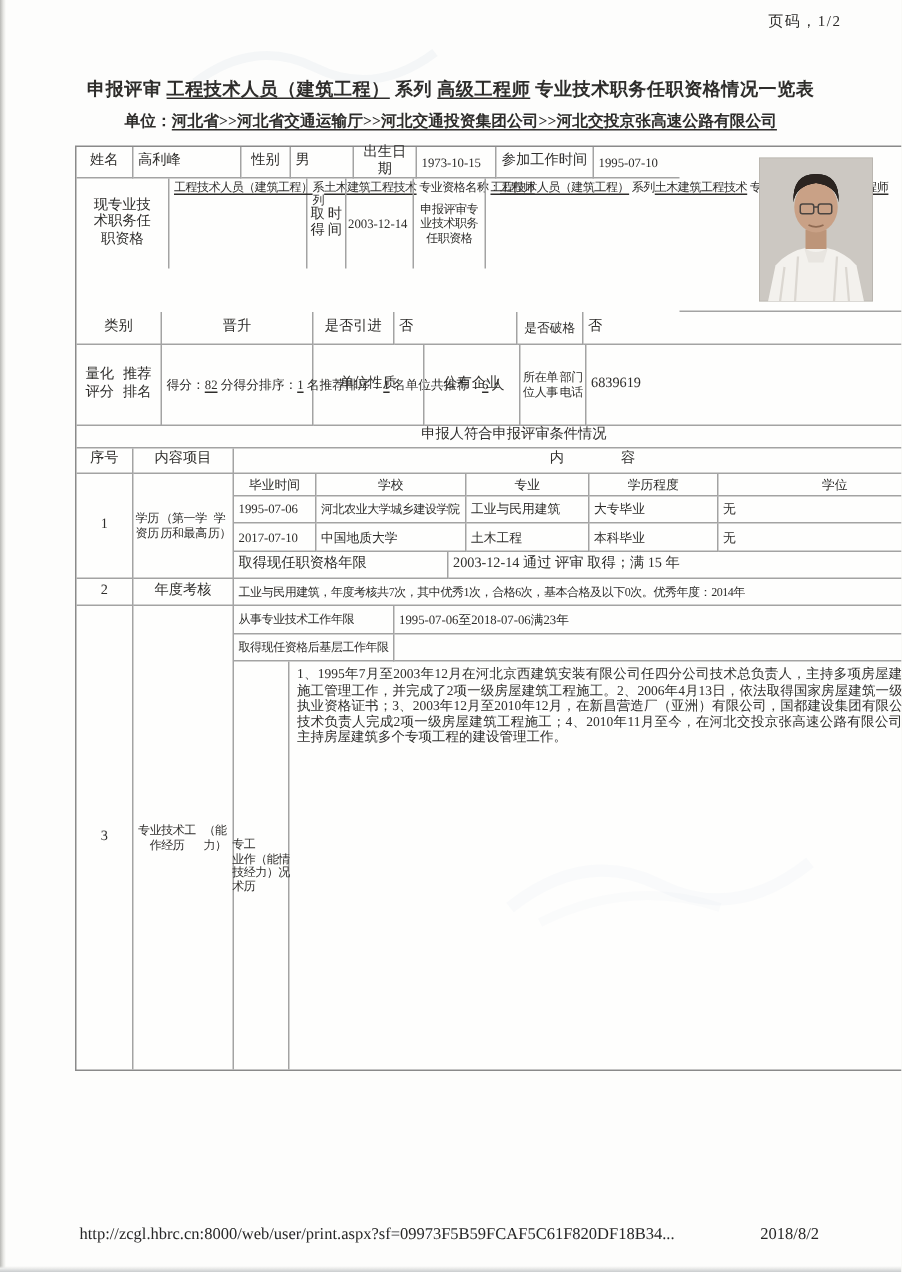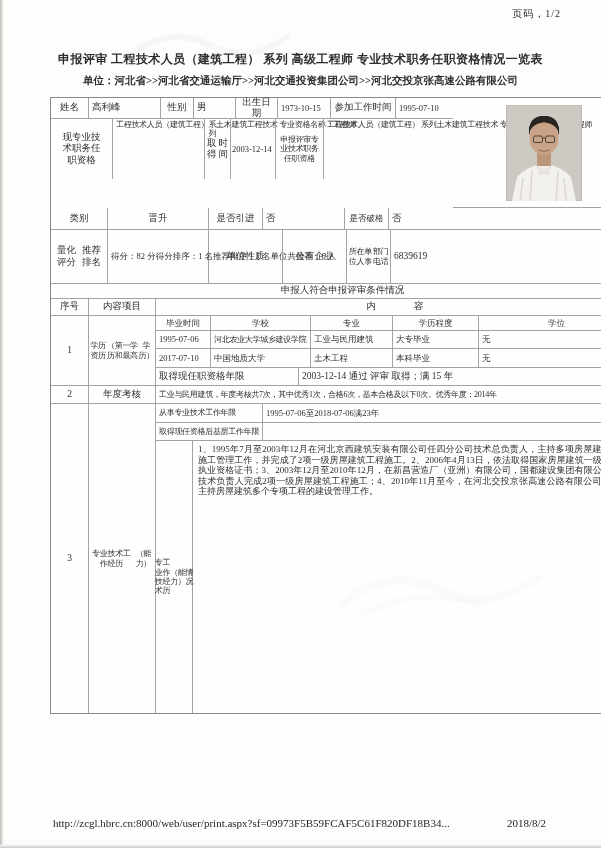--- a/index.html
+++ b/index.html
@@ -14,21 +14,21 @@
   }
   .edge-left{position:absolute;left:0;top:0;width:4px;height:100%;
     background:linear-gradient(90deg,#b9b9b6,#e6e6e3 55%,rgba(255,255,255,0));}
   .edge-bottom{position:absolute;left:0;bottom:0;width:100%;height:4px;
     background:linear-gradient(0deg,#c9ccce,#ebeceb 60%,rgba(255,255,255,0));}
   .pageno{position:absolute;top:7px;right:40px;font-size:10px;letter-spacing:1px;}
   .title{position:absolute;top:51px;left:0;width:100%;text-align:center;
     font-size:12px;font-weight:bold;letter-spacing:.4px;white-space:nowrap;}
   .unitline{position:absolute;top:74px;left:0;width:100%;text-align:center;
     font-size:10.5px;font-weight:bold;white-space:nowrap;}
-  .u{text-underline-offset:2px;text-align:right;}
+  .u{text-decoration:underline;text-underline-offset:2px;text-align:right;}
 
   .doc-table{position:absolute;left:50px;top:97px;width:585px;height:617px;
     border:1px solid #8a8a8a;box-sizing:border-box;display:flex;flex-direction:column;
     background:rgba(255,255,255,.4);}
   .row{display:flex;flex:0 0 auto;}
   .col{display:flex;flex-direction:column;}
   .c{border-right:1px solid #a3a3a3;border-bottom:1px solid #a3a3a3;
      display:flex;align-items:center;justify-content:center;text-align:center;
      font-size:9.5px;line-height:1.18;padding:1px 3px;box-sizing:border-box;
      overflow:visible;flex:0 0 auto;}

